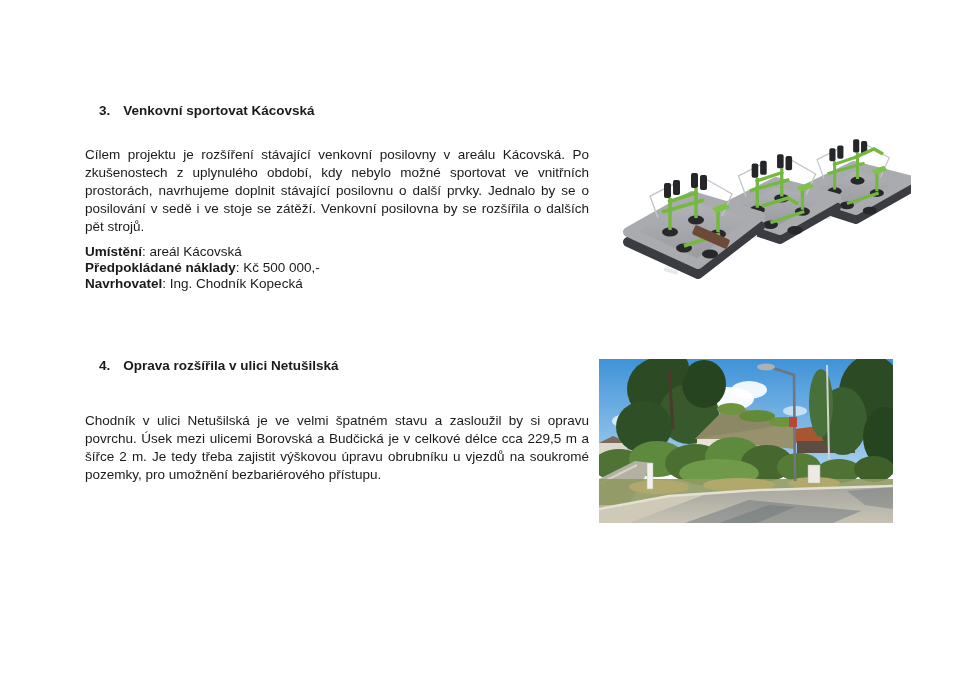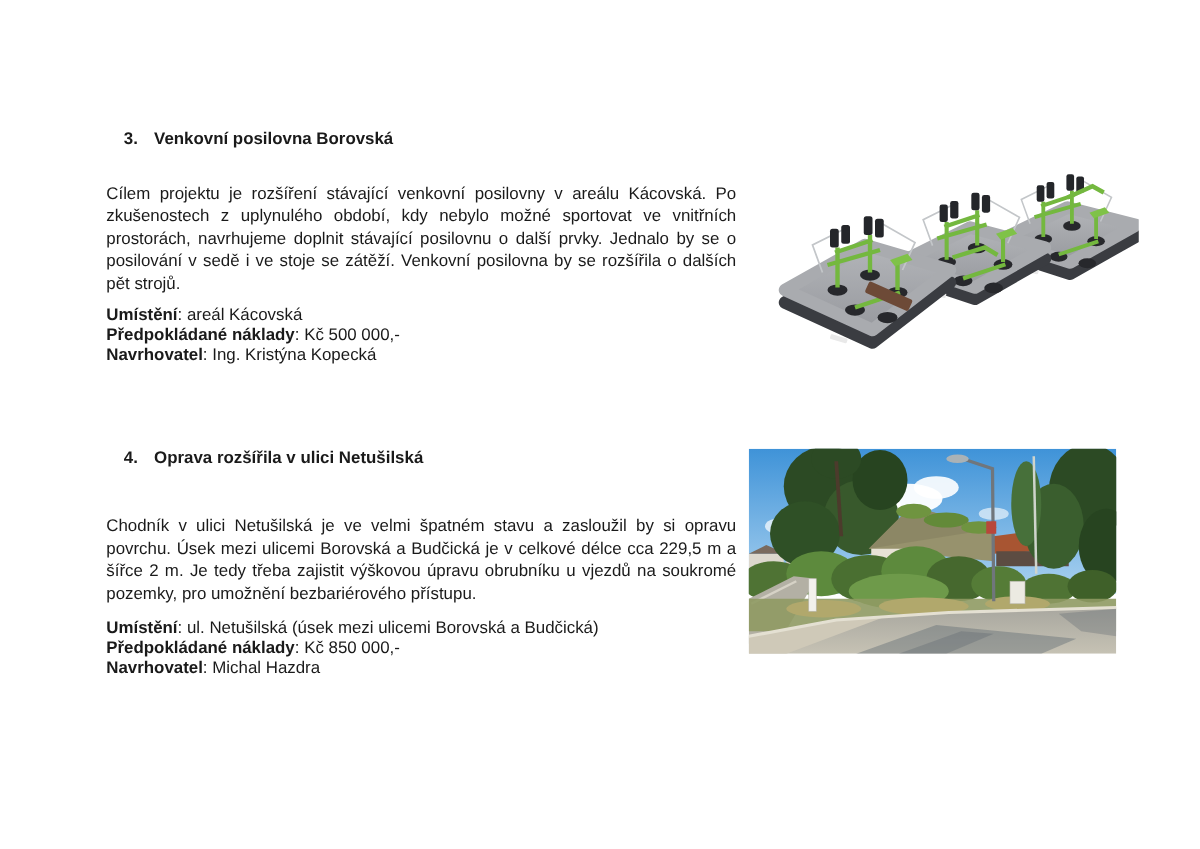--- a/index.html
+++ b/index.html
@@ -20,29 +20,29 @@
   .figure{position:absolute;}
   svg{display:block;}
 </style>
 </head>
 <body>
 
 <div class="page">
 
   <div class="heading" style="left:99px;top:103px;">
     <span>3.</span>
-    <span>Venkovní posilovna Borovská</span>
+    <span>Venkovní sportovat Kácovská</span>
   </div>
 
   <p class="para" style="left:85px;top:146px;">Cílem projektu je rozšíření stávající venkovní posilovny v areálu Kácovská. Po zkušenostech z uplynulého období, kdy nebylo možné sportovat ve vnitřních prostorách, navrhujeme doplnit stávající posilovnu o další prvky. Jednalo by se o posilování v sedě i ve stoje se zátěží. Venkovní posilovna by se rozšířila o dalších pět strojů.</p>
 
   <div class="details" style="left:85px;top:220px;">
     <div><span class="lbl">Umístění</span><span>: areál Kácovská</span></div>
     <div><span class="lbl">Předpokládané náklady</span><span>: Kč 500 000,-</span></div>
-    <div><span class="lbl">Navrhovatel</span><span>: Ing. Kristýna Kopecká</span></div>
+    <div><span class="lbl">Navrhovatel</span><span>: Ing. Chodník Kopecká</span></div>
   </div>
 
   <div class="figure" style="left:616px;top:128px;">
     <svg width="295" height="160" viewBox="0 0 295 160">
       <defs>
         <linearGradient id="pad" x1="0" y1="0" x2="0" y2="1">
           <stop offset="0" stop-color="#b3b5b9"></stop>
           <stop offset="1" stop-color="#97999e"></stop>
         </linearGradient>
         <g id="machine">
@@ -91,25 +91,20 @@
     </svg>
   </div>
 
   <div class="heading" style="left:99px;top:358px;">
     <span>4.</span>
     <span>Oprava rozšířila v ulici Netušilská</span>
   </div>
 
   <p class="para" style="left:85px;top:412px;">Chodník v ulici Netušilská je ve velmi špatném stavu a zasloužil by si opravu povrchu. Úsek mezi ulicemi Borovská a Budčická je v celkové délce cca 229,5 m a šířce 2 m. Je tedy třeba zajistit výškovou úpravu obrubníku u vjezdů na soukromé pozemky, pro umožnění bezbariérového přístupu.</p>
 
-  <div class="details" style="left:85px;top:470px;">
-    <div><span class="lbl">Umístění</span><span>: ul. Netušilská (úsek mezi ulicemi Borovská a Budčická)</span></div>
-    <div><span class="lbl">Předpokládané náklady</span><span>: Kč 850 000,-</span></div>
-    <div><span class="lbl">Navrhovatel</span><span>: Michal Hazdra</span></div>
-  </div>
 
   <div class="figure" style="left:599px;top:359px;">
     <svg width="294" height="164" viewBox="0 0 294 164">
       <defs>
         <linearGradient id="sky" x1="0" y1="0" x2="0" y2="1">
           <stop offset="0" stop-color="#3f93d8"></stop>
           <stop offset="1" stop-color="#abd2f0"></stop>
         </linearGradient>
         <linearGradient id="roadg" x1="0" y1="0" x2="0" y2="1">
           <stop offset="0" stop-color="#a8a79f"></stop>

